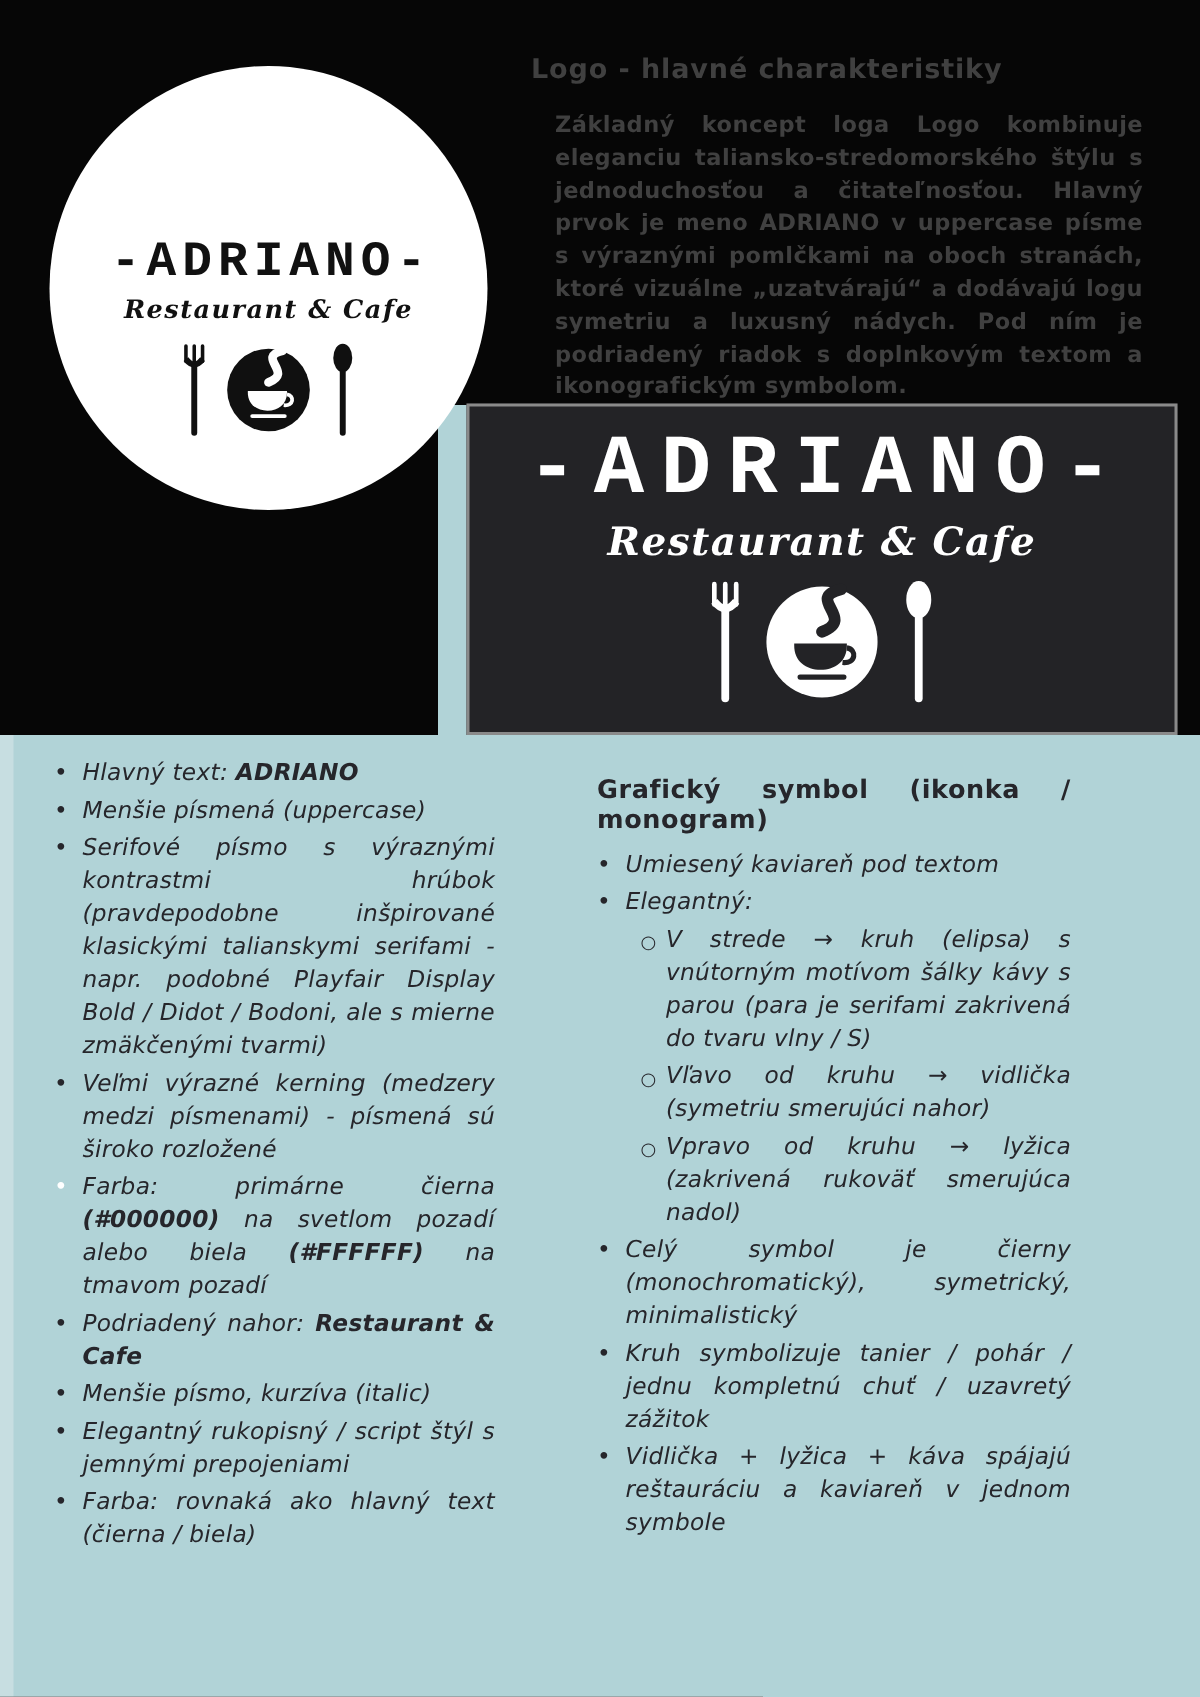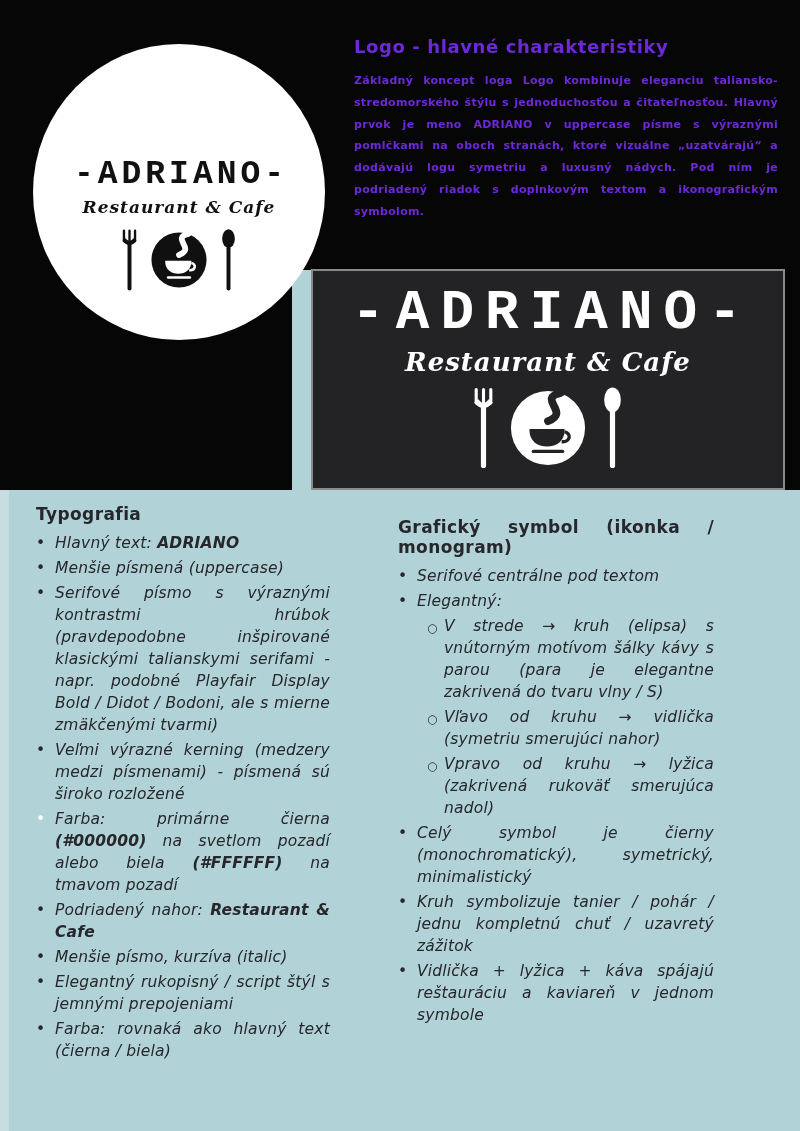--- a/index.html
+++ b/index.html
@@ -50,26 +50,26 @@
   .g-light .st{stroke:#ffffff;fill:none}
   .g-light .fl{fill:#ffffff}
   .g-light .cst{stroke:#232326;fill:none}
   .g-light .cfl{fill:#232326}
   .badge svg.fork,.badge svg.spoon{width:19px;height:64px;}
   .badge svg.cup{width:58px;height:58px;}
   .logo-panel svg.fork,.logo-panel svg.spoon{width:25px;height:86px;}
   .logo-panel svg.cup{width:78px;height:78px;}
 
   
-  .intro{position:absolute;left:354px;top:36px;width:424px;color:#6d28d9;z-index:3;}
+  .intro{position:absolute;left:354px;top:36px;width:424px;color:#404040;z-index:3;}
   .intro h1{
     margin:0 0 13px 0;font-size:18px;font-weight:bold;letter-spacing:0.6px;
   }
   .intro p{
-    margin:0;font-size:11px;line-height:21.8px;font-weight:bold;
+    margin:16px;font-size:15px;line-height:21.8px;font-weight:bold;
     text-align:justify;letter-spacing:0.3px;
   }
 
   
   .col{position:absolute;z-index:2;}
   .col-left{left:36px;top:504px;width:294px;}
   .col-right{left:398px;top:517px;width:316px;}
   .col h2{
     margin:0 0 8px 0;font-size:17px;font-weight:bold;letter-spacing:0.4px;
     text-align:justify;
@@ -137,21 +137,20 @@
         <path class="cst" stroke-width="3.5" stroke-linecap="round" d="M25 64h30"></path>
       </svg>
       <svg class="spoon" viewBox="0 0 24 80">
         <ellipse class="fl" cx="12" cy="13" rx="8" ry="12"></ellipse>
         <path class="st" stroke-width="5" stroke-linecap="round" d="M12 25v51"></path>
       </svg>
     </div>
   </div>
 
   <div class="col col-left">
-    <h2>Typografia</h2>
     <ul class="blist">
         <li class="lv1">
           <span class="marker">•</span>
           <div class="btext"><span>Hlavný text: </span><span class="b">ADRIANO</span></div>
         </li>
         <li class="lv1">
           <span class="marker">•</span>
           <div class="btext"><span>Menšie písmená (uppercase)</span></div>
         </li>
         <li class="lv1">
@@ -183,29 +182,29 @@
           <div class="btext"><span>Farba: rovnaká ako hlavný text (čierna / biela)</span></div>
         </li>
       </ul>
   </div>
 
   <div class="col col-right">
     <h2>Grafický symbol (ikonka / monogram)</h2>
     <ul class="blist">
         <li class="lv1">
           <span class="marker">•</span>
-          <div class="btext"><span>Serifové centrálne pod textom</span></div>
+          <div class="btext"><span>Umiesený kaviareň pod textom</span></div>
         </li>
         <li class="lv1">
           <span class="marker">•</span>
           <div class="btext"><span>Elegantný:</span></div>
         </li>
         <li class="lv2">
           <span class="marker">○</span>
-          <div class="btext"><span>V strede → kruh (elipsa) s vnútorným motívom šálky kávy s parou (para je elegantne zakrivená do tvaru vlny / S)</span></div>
+          <div class="btext"><span>V strede → kruh (elipsa) s vnútorným motívom šálky kávy s parou (para je serifami zakrivená do tvaru vlny / S)</span></div>
         </li>
         <li class="lv2">
           <span class="marker">○</span>
           <div class="btext"><span>Vľavo od kruhu → vidlička (symetriu smerujúci nahor)</span></div>
         </li>
         <li class="lv2">
           <span class="marker">○</span>
           <div class="btext"><span>Vpravo od kruhu → lyžica (zakrivená rukoväť smerujúca nadol)</span></div>
         </li>
         <li class="lv1">

